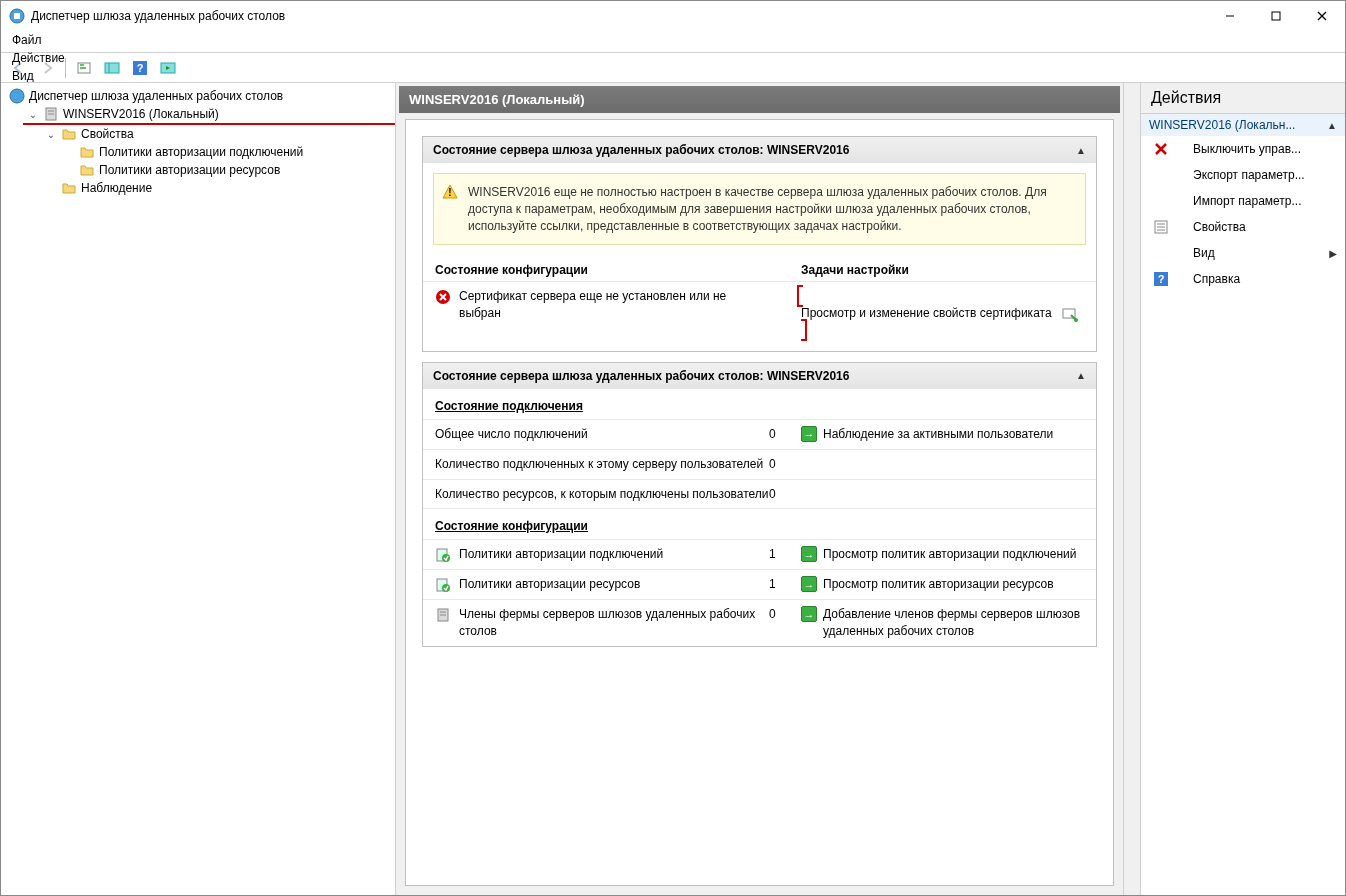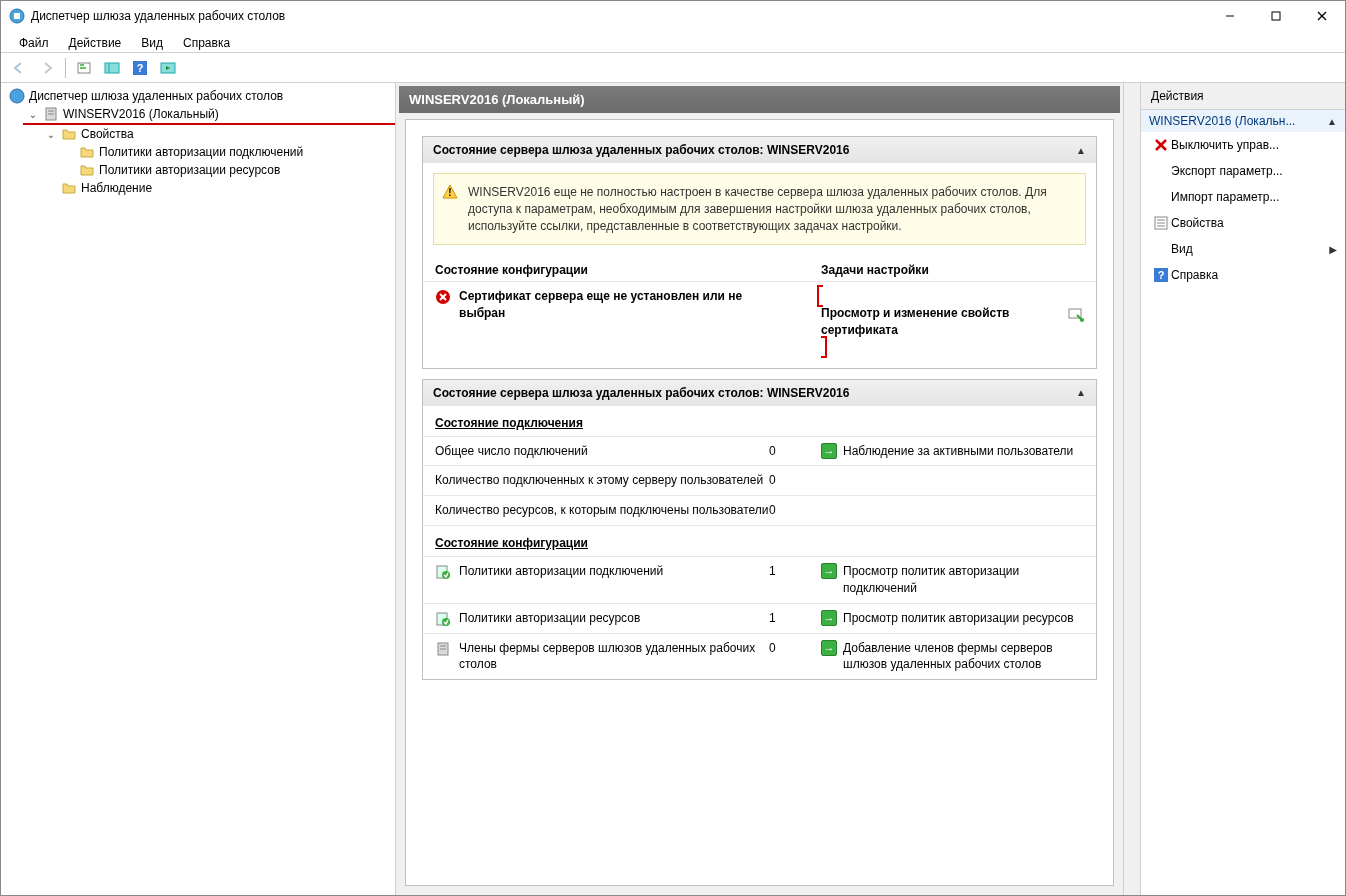--- a/index.html
+++ b/index.html
@@ -28,23 +28,24 @@
 }
 .titlebar .title { flex: 1; font-size: 12px; }
 .win-controls { display: flex; }
 .win-btn {
   width: 46px; height: 30px; display: flex; align-items: center; justify-content: center;
   background: transparent; border: none; cursor: pointer;
 }
 .menubar {
   height: 22px;
   display: flex;
-  align-items: flex-end;
-  padding: 0 8px;
+  align-items: flex-start;
+  padding: 0 1px;
   border-bottom: 1px solid #d0d0d0;
+  flex-direction: column;
 }
 .menu-item {
   padding: 2px 10px;
   cursor: pointer;
 }
 .toolbar {
   height: 30px;
   display: flex;
   align-items: center;
   padding: 0 6px;
@@ -144,21 +145,21 @@
   position: absolute; left: 8px; top: 10px;
   width: 16px; height: 16px;
 }
 .cols-header {
   display: flex;
   padding: 8px 12px 4px 12px;
   font-weight: bold;
 }
 .col-a { width: 334px; }
 .col-b { width: 32px; }
-.col-c { flex: 1; margin-left: 20px; }
+.col-c { flex: 1; }
 .row {
   display: flex;
   padding: 6px 12px;
   border-top: 1px solid #e8e8e8;
   align-items: flex-start;
   line-height: 1.4;
 }
 .row .col-a { display: flex; gap: 8px; }
 .row .status-icon { width: 16px; height: 16px; flex-shrink: 0; margin-top: 1px; }
 .row .task-link {
@@ -188,38 +189,38 @@
   border-left: 1px solid #d0d0d0;
   display: flex;
   flex-direction: column;
   background: #fff;
 }
 .actions-title {
   background: #f0f0f0;
   padding: 6px 10px;
   font-weight: normal;
   border-bottom: 1px solid #d0d0d0;
-  font-size: 12px;
+  font-size: 16px;
 }
 .actions-group-header {
   background: #eaf2fb;
   padding: 4px 8px;
   display: flex;
   align-items: center;
   justify-content: space-between;
   color: #003b80;
   font-weight: normal;
   white-space: nowrap;
   overflow: hidden;
 }
 .actions-group-header .collapse-arrow { font-size: 10px; color: #333; }
 .action-item {
   display: flex;
   align-items: center;
-  gap: 2px;
+  gap: 24px;
   padding: 5px 8px 5px 12px;
   cursor: pointer;
   white-space: nowrap;
   overflow: hidden;
   text-align: center;
 }
 .action-icon {
   width: 16px; height: 16px; flex-shrink: 0;
   display: inline-flex; align-items: center; justify-content: center;
 }
@@ -398,21 +399,21 @@
                         <text x="8" y="12" text-anchor="middle" font-size="10" font-weight="bold" fill="#000">!</text>
                       </svg>
                 </span>
                 <span>WINSERV2016 еще не полностью настроен в качестве сервера шлюза удаленных рабочих столов. Для доступа к параметрам, необходимым для завершения настройки шлюза удаленных рабочих столов, используйте ссылки, представленные в соответствующих задачах настройки.</span>
               </div>
               <div class="cols-header">
                 <div class="col-a">Состояние конфигурации</div>
                 <div class="col-b"></div>
                 <div class="col-c">Задачи настройки</div>
               </div>
-              <div class="row" style="padding-bottom:12px;font-weight:bold;">
+              <div class="row" style="padding-bottom:12px;">
                 <div class="col-a">
                   <span class="status-icon">
                     <svg width="16" height="16">
                           <circle cx="8" cy="8" r="7" fill="#d40000"></circle>
                           <line x1="5" y1="5" x2="11" y2="11" stroke="#fff" stroke-width="2"></line>
                           <line x1="11" y1="5" x2="5" y2="11" stroke="#fff" stroke-width="2"></line>
                         </svg>
                   </span>
                   <span>Сертификат сервера еще не установлен или не выбран</span>
                 </div>

